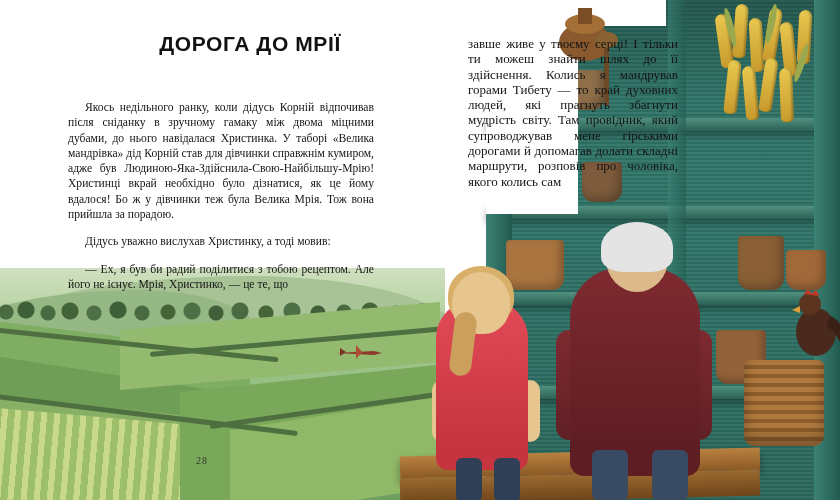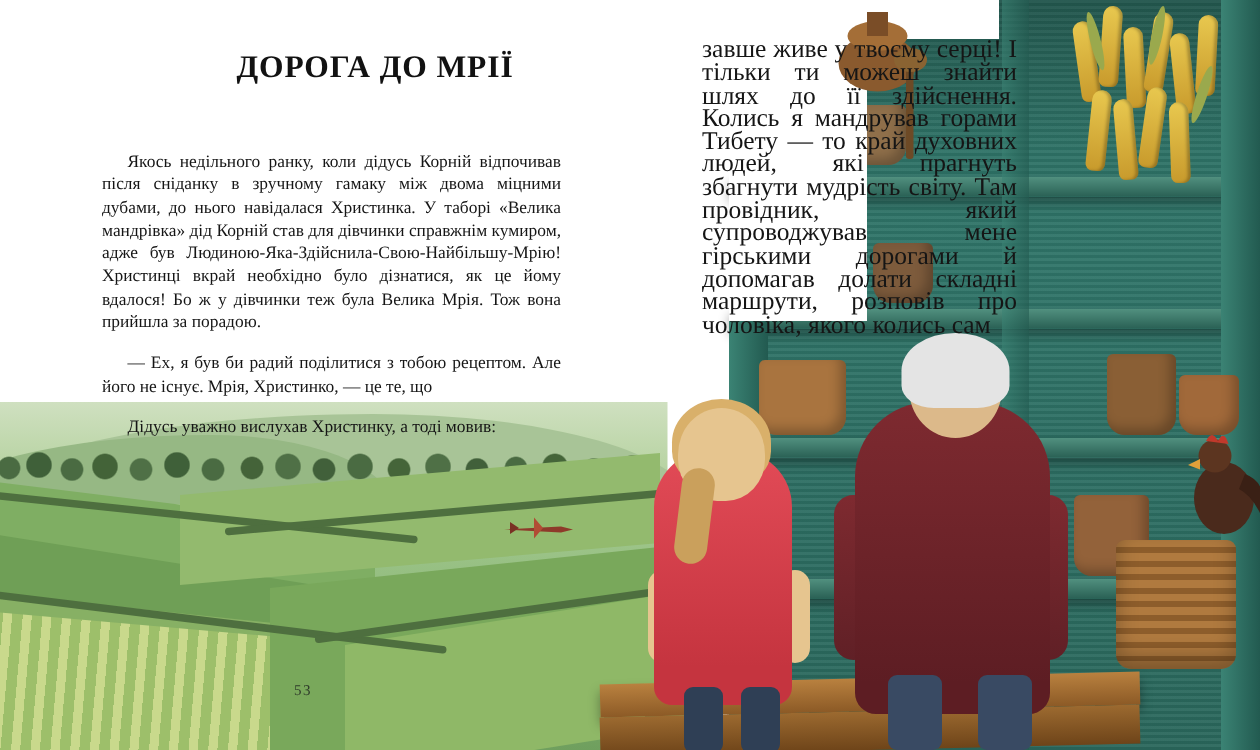--- a/index.html
+++ b/index.html
@@ -340,21 +340,21 @@
   
   .textlayer {
     position: absolute;
     inset: 0;
   }
   .chapter-title {
     position: absolute;
     left: 110px;
     top: 32px;
     width: 280px;
-    font-family: Liberation Serif, serif;
+    font-family: Liberation Sans, sans-serif;
     font-size: 21px;
     font-weight: bold;
     letter-spacing: 0.6px;
     color: #121212;
     text-align: center;
   }
   .col-left {
     position: absolute;
     left: 56px;
     top: 88px;
@@ -366,23 +366,23 @@
     text-justify: inter-word;
     hyphens: manual;
   }
   .col-left p {
     margin: 12px;
     text-indent: 17px;
   }
   .col-right {
     position: absolute;
     left: 468px;
-    top: 25px;
+    top: 36px;
     width: 210px;
-    font-size: 17px;
+    font-size: 13px;
     line-height: 15.3px;
     color: #151515;
     text-align: justify;
     hyphens: manual;
   }
   .col-right p {
     margin: 0;
   }
   .folio {
     position: absolute;
@@ -504,24 +504,24 @@
     <div class="gf-leg" style="left:592px;"></div>
     <div class="gf-leg" style="left:652px;"></div>
   </div>
 
   <div class="textlayer">
 
     <div class="chapter-title">ДОРОГА ДО МРІЇ</div>
 
     <div class="col-left">
       <p>Якось недільного ранку, коли дідусь Корній відпочивав після сніданку в зручному гамаку між двома міцними дубами, до нього навідалася Христинка. У таборі «Велика мандрівка» дід Корній став для дівчинки справжнім кумиром, адже був Людиною-Яка-Здійснила-Свою-Найбільшу-Мрію! Христинці вкрай необхідно було дізнатися, як це йому вдалося! Бо ж у дівчинки теж була Велика Мрія. Тож вона прийшла за порадою.</p>
+      <p>Дідусь уважно вислухав Христинку, а тоді мовив:</p>
       <p>— Ех, я був би радий поділитися з тобою рецептом. Але його не існує. Мрія, Христинко, — це те, що</p>
-      <p>Дідусь уважно вислухав Христинку, а тоді мовив:</p>
     </div>
 
     <div class="col-right">
       <p>завше живе у твоєму серці! І тільки ти можеш знайти шлях до її здійснення. Колись я мандрував горами Тибету — то край духовних людей, які прагнуть збагнути мудрість світу. Там провідник, який супроводжував мене гірськими дорогами й допомагав долати складні маршрути, розповів про чоловіка, якого колись сам</p>
     </div>
 
-    <div class="folio">53</div>
+    <div class="folio">28</div>
   </div>
 
 </div>
 
 </body></html>

